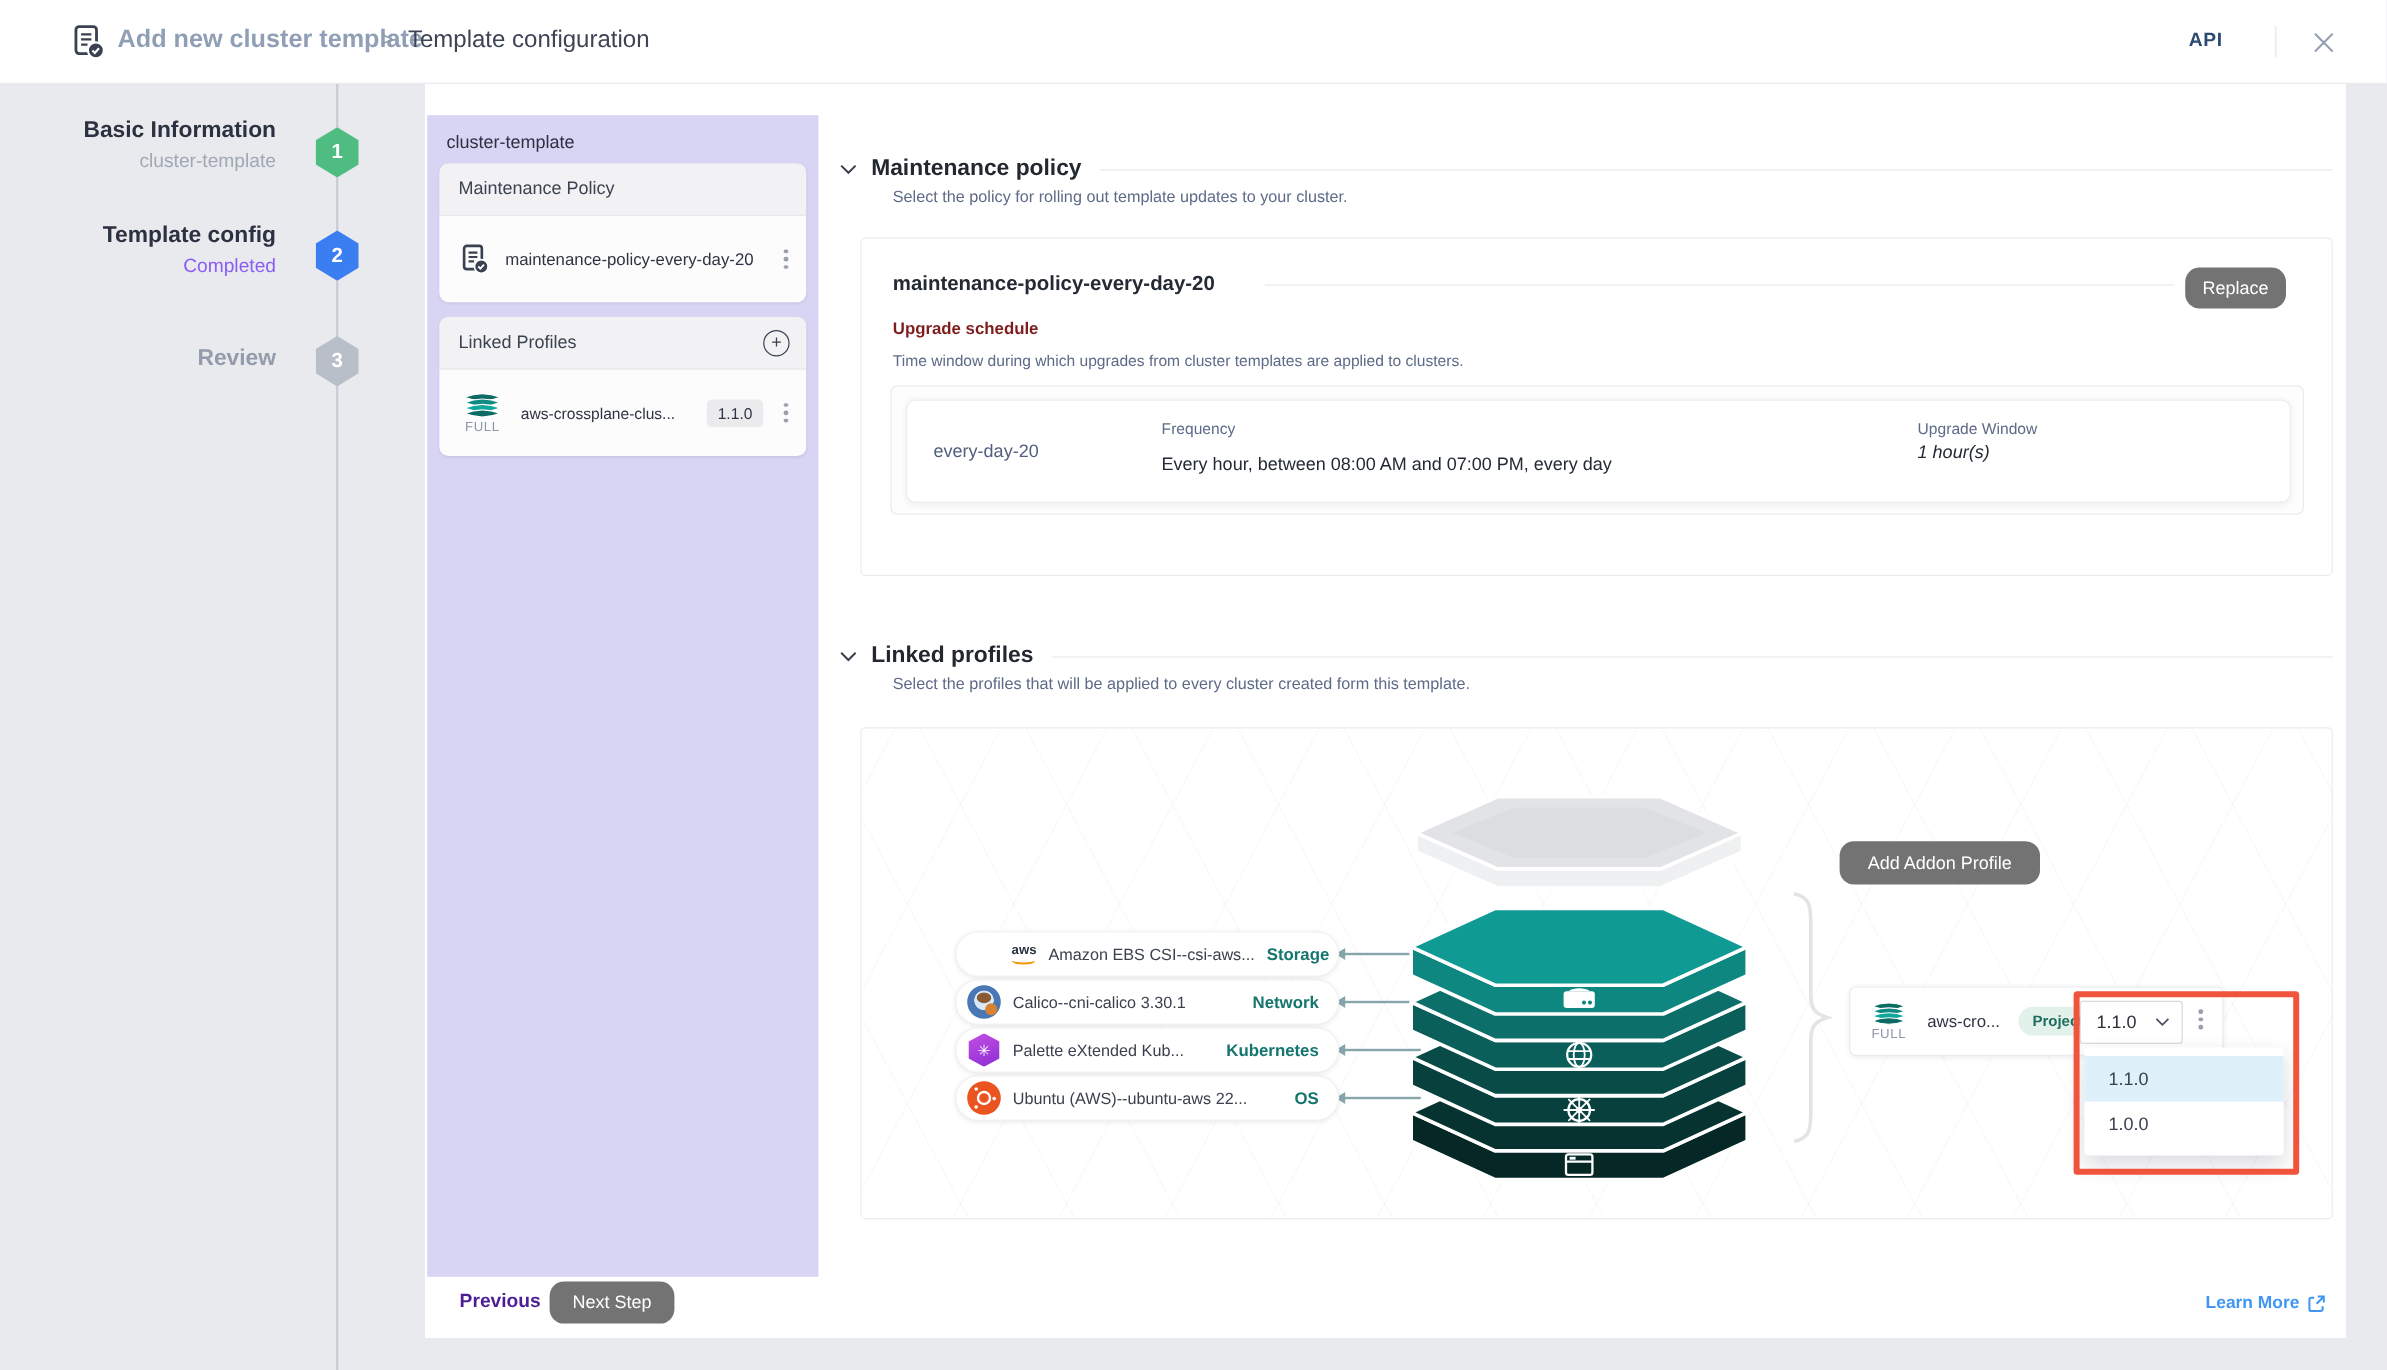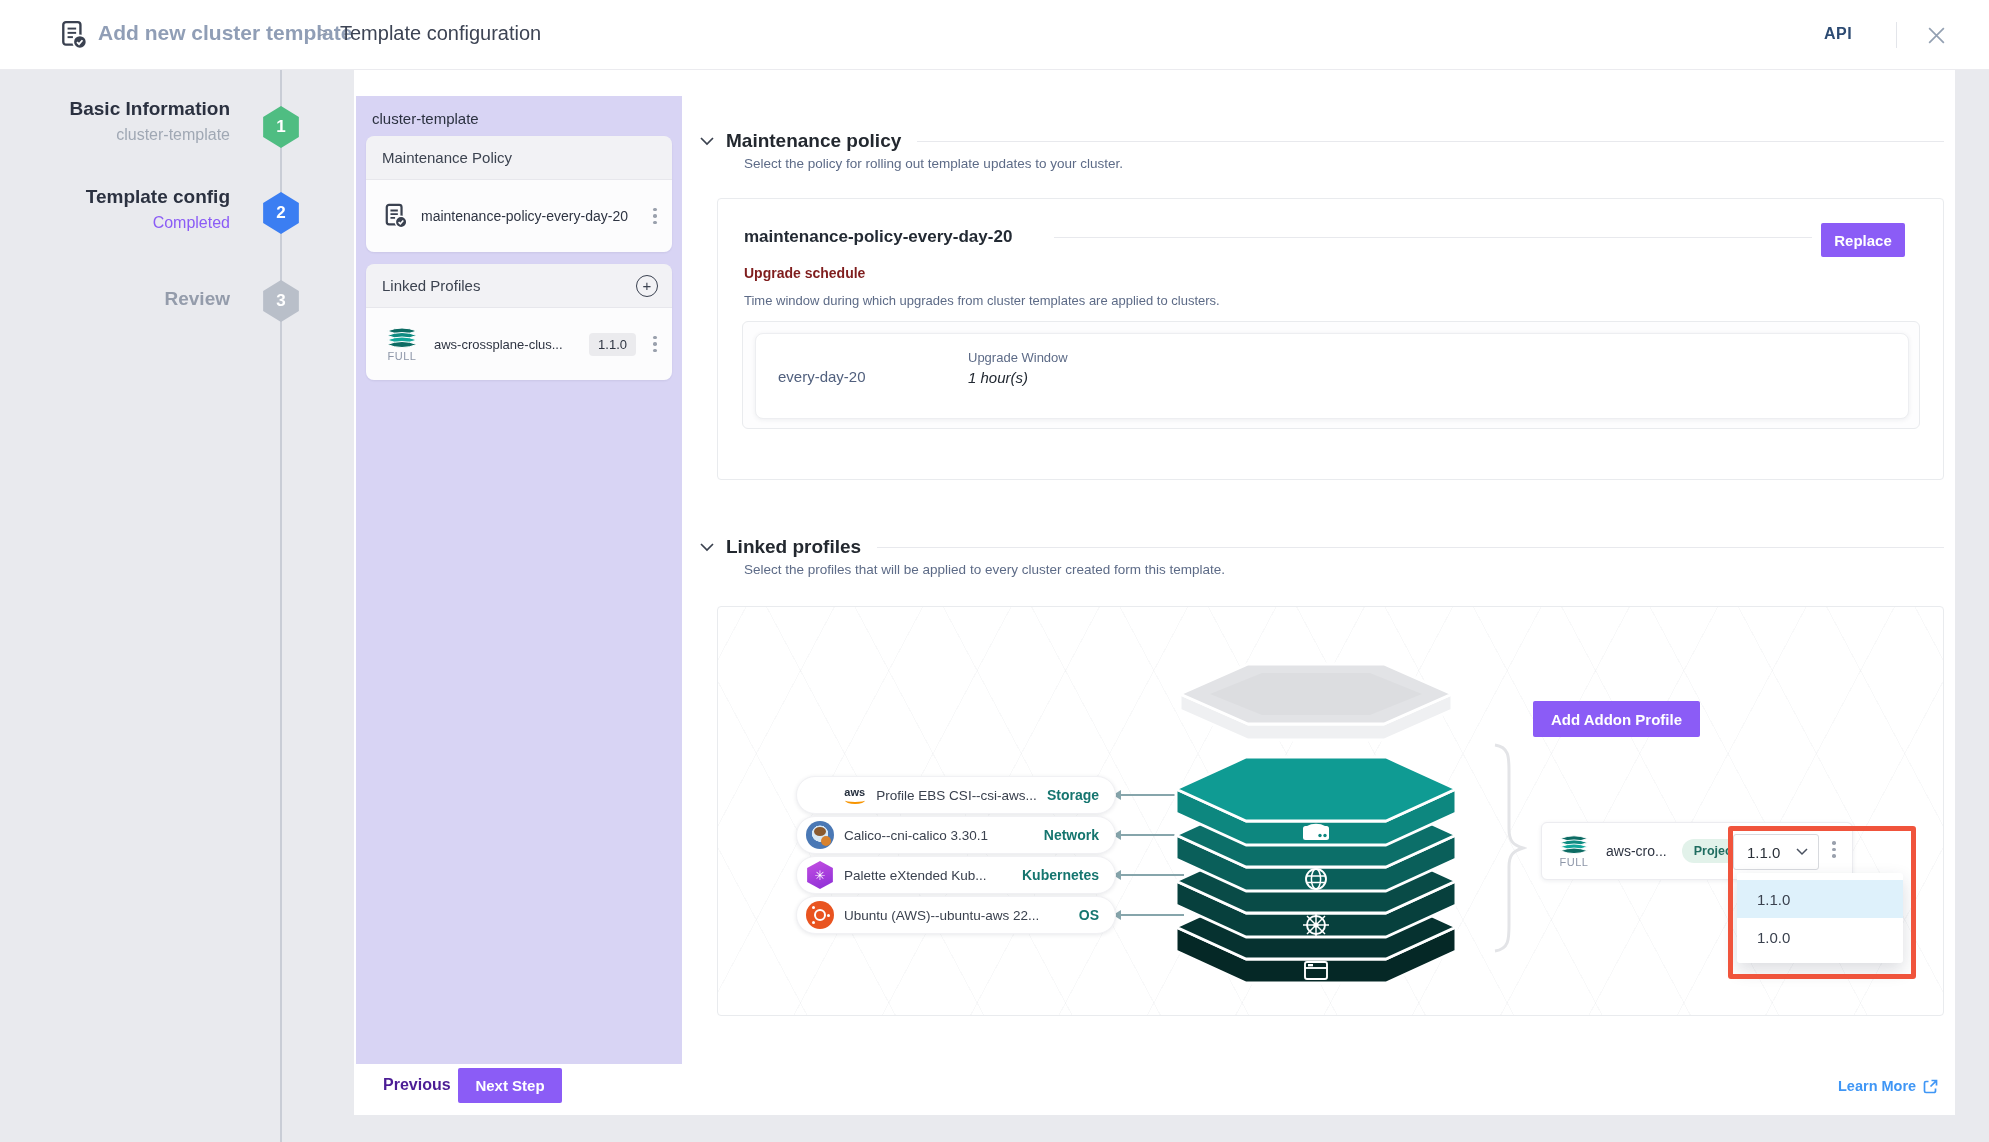--- a/index.html
+++ b/index.html
@@ -44,22 +44,22 @@
   .ver-chip { background:#ebebee; border-radius:4px; padding:4px 9px; font-size:13px; color:#2f3542; }
   .scope-lbl { font-size:11px; color:#8d96a8; letter-spacing:0.5px; text-align:center; margin-top:2px;}
 
   
   .sec-head { position:absolute; display:flex; align-items:center; }
   .sec-title { font-size:19px; font-weight:700; color:#23282f; margin-left:12px; white-space:nowrap; }
   .sec-rule { height:1px; background:#e8e9ed; }
   .sec-sub { position:absolute; font-size:13.5px; color:#5d6b87; }
   .card { position:absolute; background:#fff; border:1px solid #e9ebee; border-radius:4px; }
 
-  .btn-teal { background:#8b5cf6; color:#fff; border:none; border-radius:2px; font-family:inherit;
-              font-weight:700; cursor:pointer; display:flex; align-items:center; justify-content:center; }
+  .btn-teal { background:#737373; color:#fff; border:none; border-radius:12px; font-family:inherit;
+              font-weight:400; cursor:pointer; display:flex; align-items:center; justify-content:center; }
 
   
   .sched-outer { position:absolute; left:24px; top:122px; width:1178px; height:108px; background:#fdfdfe;
                  border:1px solid #e9ebee; border-radius:6px; }
   .sched-inner { position:absolute; left:12px; top:11px; width:1154px; height:86px; background:#fff;
                  border:1px solid #edeef1; border-radius:8px; box-shadow:0 1px 5px rgba(30,40,60,0.07);
                  display:flex; align-items:stretch; }
   .lab { font-size:13px; color:#5d6b87; }
   .val { font-size:15px; color:#232a33; }
 
@@ -218,20 +218,24 @@
     <span class="abs sec-rule" style="left:336px;top:38px;width:758px;"></span>
     <button class="btn-teal abs" style="left:1103px;top:24px;width:84px;height:34px;font-size:15px;">Replace</button>
     <span class="abs" style="left:26px;top:66px;font-size:14px;font-weight:700;color:#7f1d1d;">Upgrade schedule</span>
     <span class="abs" style="left:26px;top:94px;font-size:13px;color:#5d6b87;">Time window during which upgrades from cluster templates are applied to clusters.</span>
 
     <div class="sched-outer">
       <div class="sched-inner">
         <div style="width:212px;display:flex;align-items:center;padding-left:22px;">
           <span style="font-size:15px;color:#51607e;">every-day-20</span>
         </div>
+        <div style="flex:1;padding-top:16px;">
+          <div class="lab">Frequency</div>
+          <div class="val" style="margin-top:14px;">Every hour, between 08:00 AM and 07:00 PM, every day</div>
+        </div>
         <div style="width:310px;padding-top:16px;">
           <div class="lab">Upgrade Window</div>
           <div class="val" style="margin-top:4px;font-style:italic;">1 hour(s)</div>
         </div>
       </div>
     </div>
   </div>
 
   <div class="sec-head" style="left:700px;top:536px;width:1244px;">
     <span style="display:flex;cursor:pointer;">
@@ -249,21 +253,21 @@
     <span class="connector" style="top:187px;"></span>
     <span class="connector" style="top:227px;"></span>
     <span class="connector" style="top:267px;"></span>
     <span class="connector" style="top:307px;"></span>
 
     <div class="pill" style="top:169px;">
       <span class="aws-ico">
           <span class="aws-txt">aws</span>
           <span class="aws-smile"></span>
         </span>
-      <span class="pill-name">Profile EBS CSI--csi-aws...</span>
+      <span class="pill-name">Amazon EBS CSI--csi-aws...</span>
       <span class="pill-cat">Storage</span>
     </div>
     <div class="pill" style="top:209px;">
       <span class="circ-ico" style="background:radial-gradient(circle at 50% 45%, #d8e8f6 0 38%, #4a78b5 40%);">
         <span style="position:absolute;left:15px;top:15px;width:10px;height:10px;border-radius:50%;background:#d8822f;"></span>
         <span style="position:absolute;left:8px;top:6px;width:12px;height:9px;border-radius:50%;background:#8a5a30;"></span>
       </span>
       <span class="pill-name">Calico--cni-calico 3.30.1</span>
       <span class="pill-cat">Network</span>
     </div>

